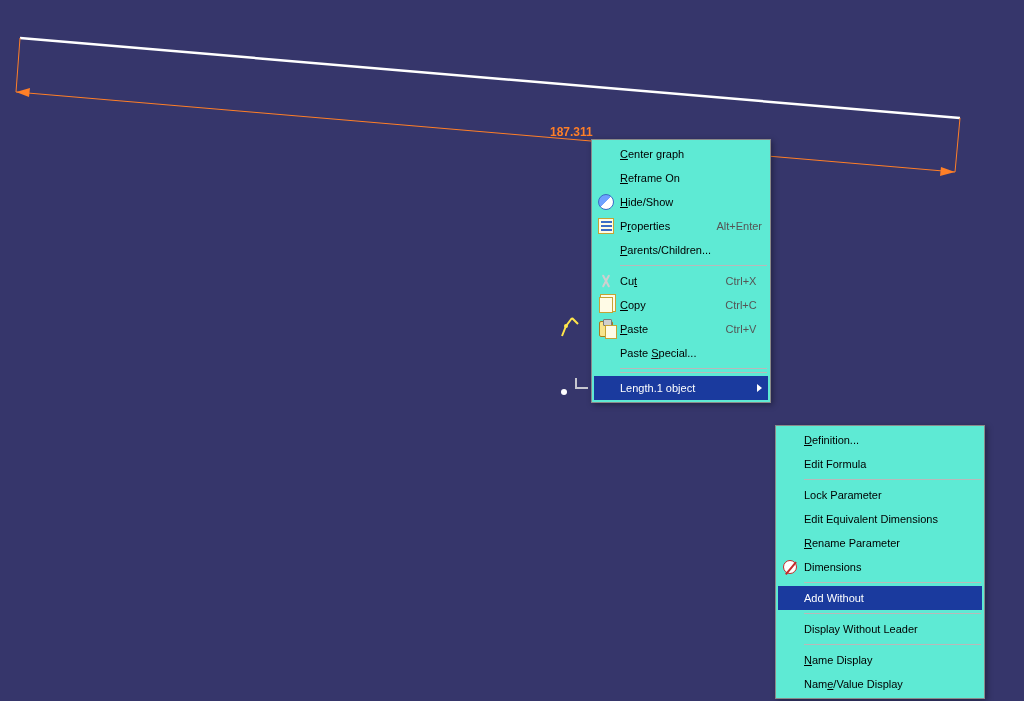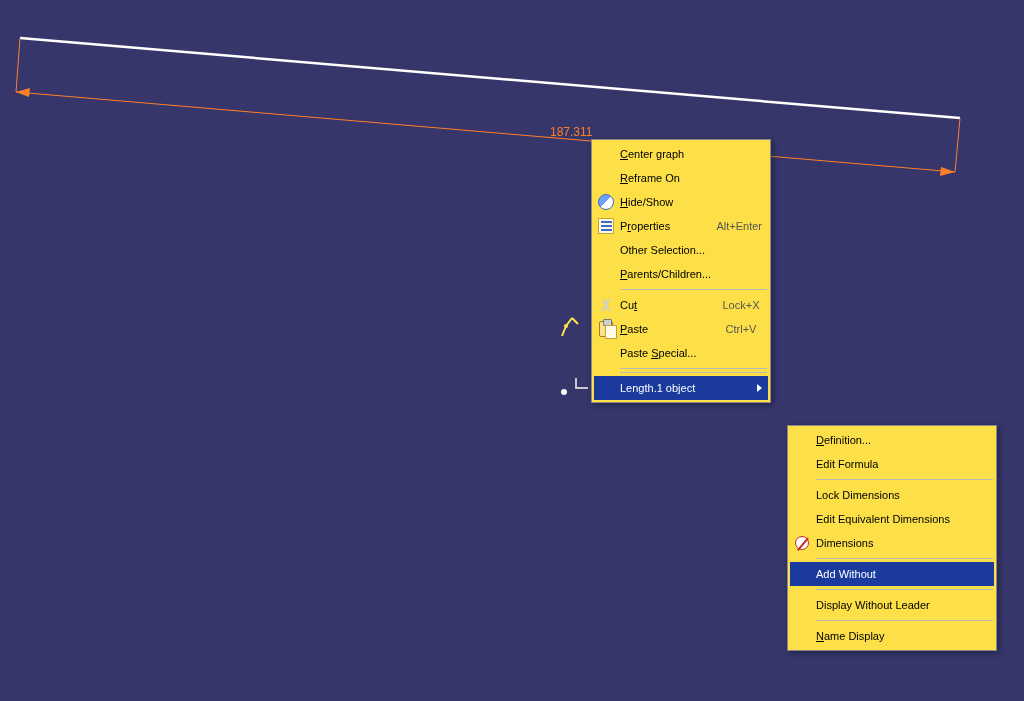--- a/index.html
+++ b/index.html
@@ -26,21 +26,21 @@
     position: absolute;
     color: #ff7f27;
     font-size: 12px;
     font-family: Arial, sans-serif;
     background: transparent;
     padding: 0 2px;
   }
 
   .ctx-menu {
     position: absolute;
-    background: #fde047;
+    background: #5eead4;
     border: 1px solid #8a8a8a;
     box-shadow: 2px 2px 6px rgba(0,0,0,.35);
     padding: 2px;
   }
   .ctx-menu .item {
     display: flex;
     align-items: center;
     height: 24px;
     padding: 0 6px 0 2px;
     white-space: nowrap;
@@ -78,21 +78,21 @@
     border-bottom: 4px solid transparent;
     border-left: 5px solid #333;
     margin-left: auto;
   }
   .ctx-menu .item.hl .arrow {
     border-left-color: #fff;
   }
   .mnemonic { text-decoration: underline; }
 
   .menu-main { top: 139px; left: 591px; width: 180px; }
-  .menu-sub  { top: 425px; left: 775px; width: 210px; margin-left: 12px; }
+  .menu-sub  { top: 425px; left: 775px; width: 210px; }
 
   
   .ic-hide   { width:16px;height:16px;background:linear-gradient(135deg,#6ea2ff 0 50%,#fff 50% 100%);border:1px solid #3b6cc6;border-radius:50%; }
   .ic-prop   { width:16px;height:16px;background:#fffbe6;border:1px solid #c6a334;position:relative; }
   .ic-prop::after{content:"";position:absolute;left:2px;top:2px;width:11px;height:2px;background:#3b6cc6;box-shadow:0 4px 0 #3b6cc6,0 8px 0 #3b6cc6;}
   .ic-cut    { width:16px;height:16px;position:relative; }
   .ic-cut::before,.ic-cut::after{content:"";position:absolute;width:2px;height:14px;background:#cfcfcf;left:7px;top:1px;border-radius:1px;}
   .ic-cut::before{transform:rotate(28deg);} .ic-cut::after{transform:rotate(-28deg);}
   .ic-copy   { width:14px;height:16px;background:#fffbe6;border:1px solid #c6a334;box-shadow:2px -2px 0 #fffbe6,2px -2px 0 1px #c6a334; }
   .ic-paste  { width:14px;height:16px;background:#f7e48c;border:1px solid #a67d1e;position:relative;border-radius:2px; }
@@ -121,21 +121,21 @@
     <g transform="translate(566,326)">
       <path d="M0 0 L6 -8 M6 -8 L12 -2 M0 0 L-4 10" stroke="#ffe54a" stroke-width="2" fill="none"></path>
       <circle cx="0" cy="0" r="2" fill="#ffe54a"></circle>
     </g>
     <g transform="translate(576,378)">
       <path d="M0 0 L0 10 L12 10" stroke="#c7c7cf" stroke-width="2" fill="none"></path>
     </g>
     <circle cx="564" cy="392" r="3" fill="#ffffff"></circle>
   </svg>
 
-  <div class="dim-label" style="left:548px;top:125px;">187.311</div>
+  <div class="dim-label" style="left:548px;top:125px;font-weight:bold;">187.311</div>
 
   <div class="ctx-menu menu-main">
     <div class="item">
       <span class="icon"></span>
       <span class="label"><span class="mnemonic">C</span><span>enter graph</span></span>
     </div>
     <div class="item">
       <span class="icon"></span>
       <span class="label"><span class="mnemonic">R</span>eframe On</span>
     </div>
@@ -147,33 +147,36 @@
     </div>
     <div class="item">
       <span class="icon">
           <span class="ic-prop"></span>
         </span>
       <span class="label">P<span class="mnemonic">r</span>operties</span>
       <span class="shortcut">Alt+Enter</span>
     </div>
     <div class="item">
       <span class="icon"></span>
-      <span class="label">Other Selection...</span>
-    </div>
-    <div class="item">
-      <span class="icon"></span>
       <span class="label"><span class="mnemonic">P</span>arents/Children...</span>
     </div>
     <div class="sep"></div>
     <div class="item">
       <span class="icon">
           <span class="ic-cut"></span>
         </span>
       <span class="label">Cu<span class="mnemonic">t</span></span>
-      <span class="shortcut">Lock+X</span>
+      <span class="shortcut">Ctrl+X</span>
+    </div>
+    <div class="item">
+      <span class="icon">
+          <span class="ic-copy"></span>
+        </span>
+      <span class="label"><span class="mnemonic">C</span>opy</span>
+      <span class="shortcut">Ctrl+C</span>
     </div>
     <div class="item">
       <span class="icon">
           <span class="ic-paste"></span>
         </span>
       <span class="label"><span class="mnemonic">P</span>aste</span>
       <span class="shortcut">Ctrl+V</span>
     </div>
     <div class="item">
       <span class="icon"></span>
@@ -193,42 +196,50 @@
       <span class="icon"></span>
       <span class="label"><span class="mnemonic">D</span>efinition...</span>
     </div>
     <div class="item">
       <span class="icon"></span>
       <span class="label">Edit Formula</span>
     </div>
     <div class="sep"></div>
     <div class="item">
       <span class="icon"></span>
-      <span class="label">Lock Dimensions</span>
+      <span class="label">Lock Parameter</span>
     </div>
     <div class="item">
       <span class="icon"></span>
       <span class="label">Edit Equivalent Dimensions</span>
     </div>
     <div class="item">
+      <span class="icon"></span>
+      <span class="label"><span class="mnemonic">R</span>ename Parameter</span>
+    </div>
+    <div class="item">
       <span class="icon">
           <span class="ic-deact"></span>
         </span>
       <span class="label">Dimensions</span>
     </div>
     <div class="sep"></div>
     <div class="item hl">
       <span class="icon"></span>
       <span class="label">Add Without</span>
     </div>
     <div class="sep"></div>
     <div class="item">
       <span class="icon"></span>
       <span class="label">Display Without Leader</span>
     </div>
     <div class="sep"></div>
     <div class="item">
       <span class="icon"></span>
       <span class="label"><span class="mnemonic">N</span>ame Display</span>
     </div>
+    <div class="item">
+      <span class="icon"></span>
+      <span class="label">Nam<span class="mnemonic">e</span>/Value Display</span>
+    </div>
   </div>
 
 </div>
 
 </body></html>

